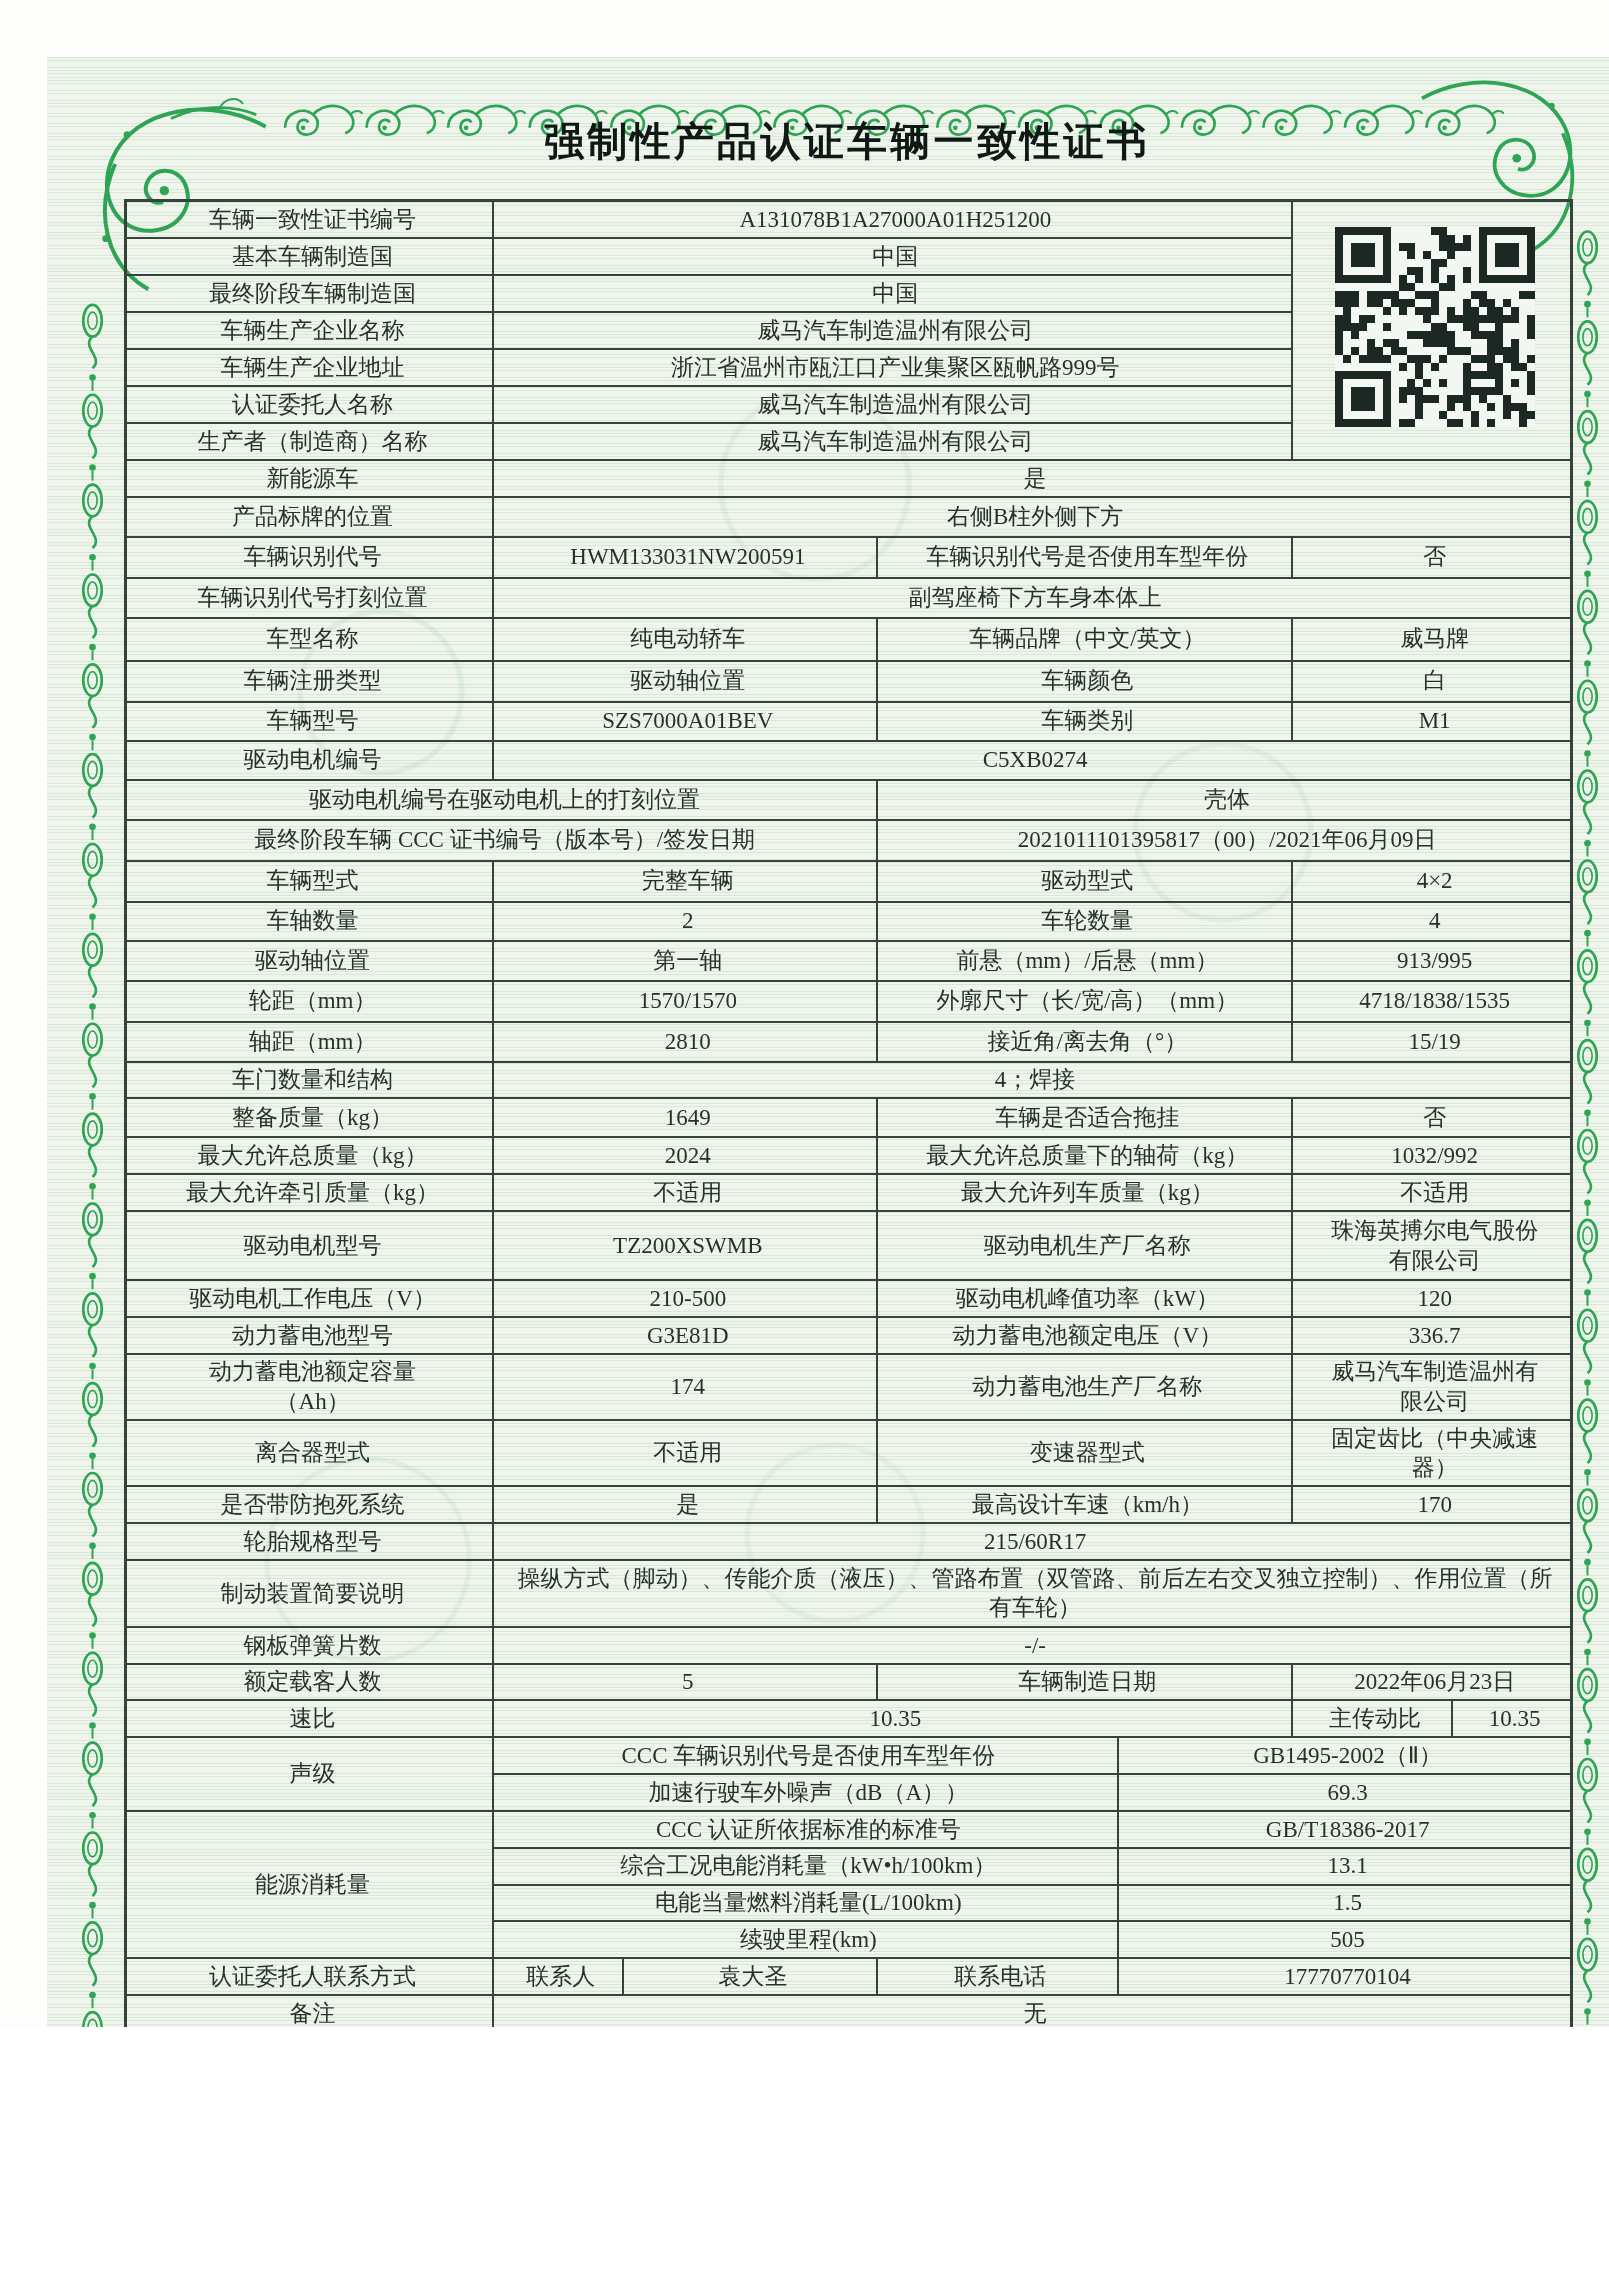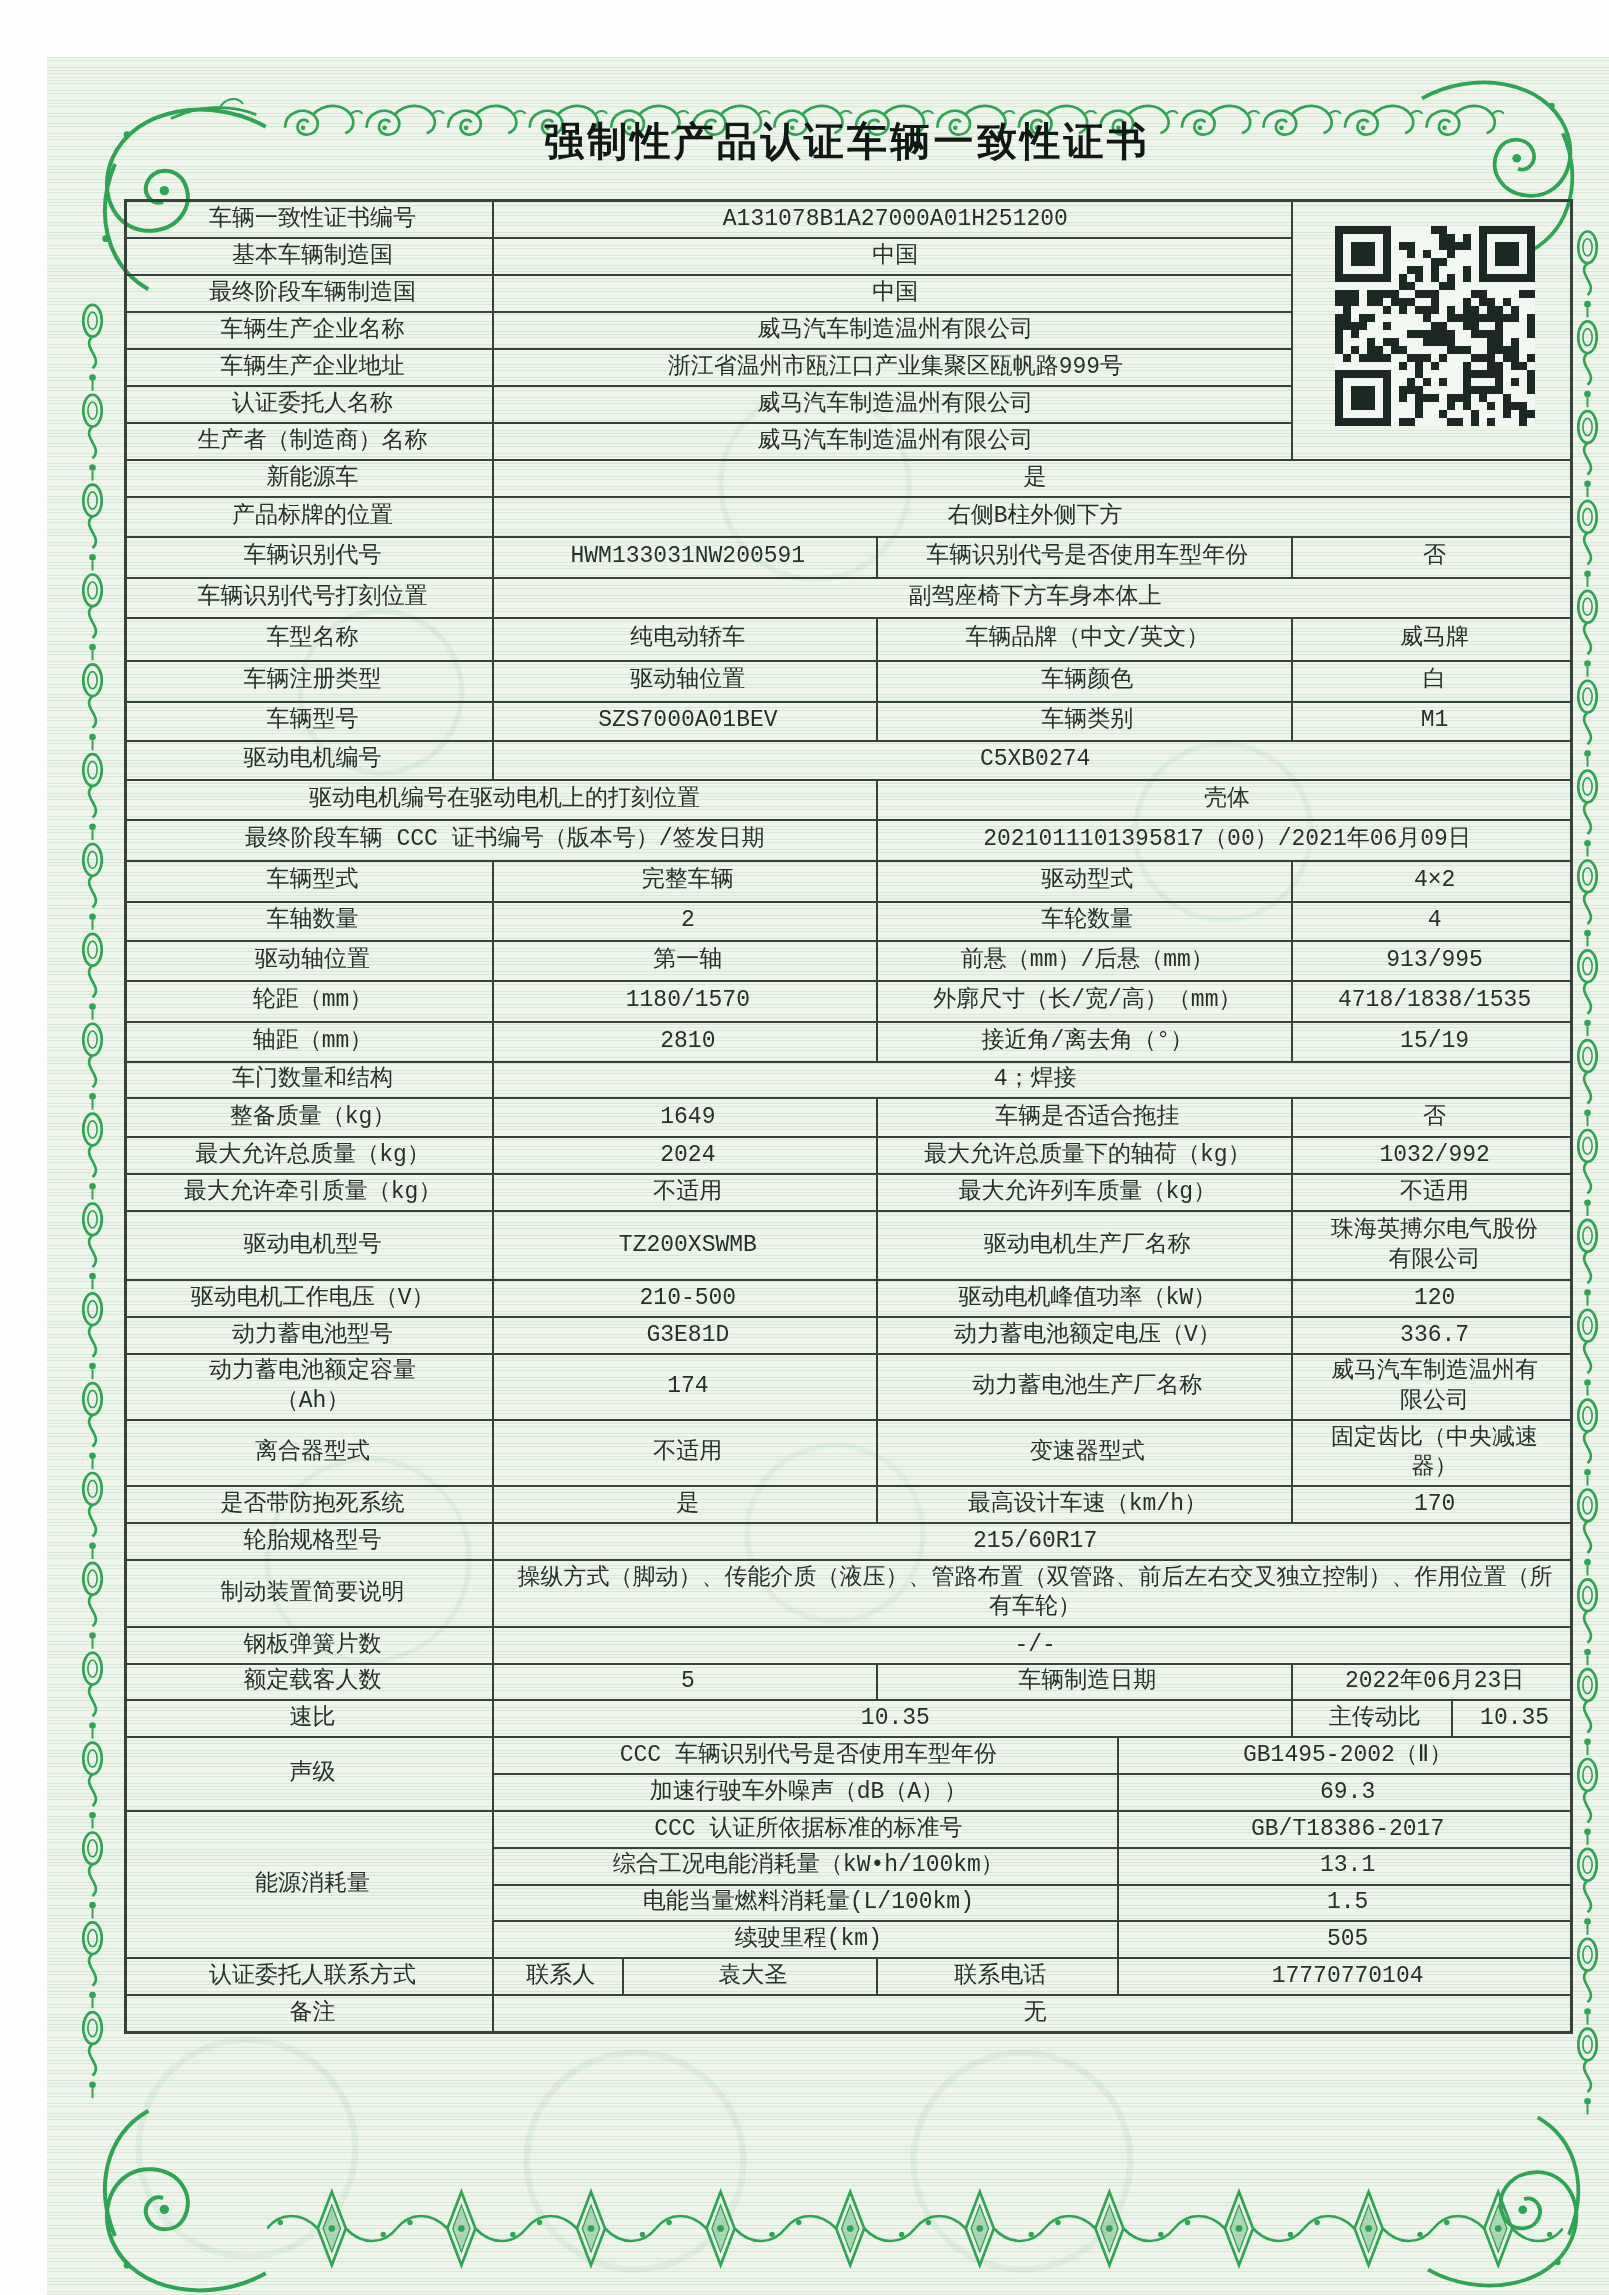--- a/index.html
+++ b/index.html
@@ -1,17 +1,17 @@
 <!DOCTYPE html>
 <html style="font-size:10.7px"><head>
 <meta charset="utf-8">
 <style>
   html,body{margin:0;padding:0;background:#ffffff;}
-  .page{position:relative;width:1609px;height:2295px;background:#fdfdfb;overflow:hidden;
-        font-family:Liberation Mono, monospace;}
+  .page{position:relative;width:1609px;height:2027px;background:#fdfdfb;overflow:hidden;
+        font-family:Liberation Serif, serif;}
   
   .paper{position:absolute;left:47px;top:57px;right:0;bottom:0;
     background-color:#f0f5ec;
     background-image:
       radial-gradient(circle at 334px 635px,  transparent 77px, rgba(130,185,150,.14) 79px, rgba(130,185,150,.14) 83px, transparent 84px),
       radial-gradient(circle at 768px 428px, transparent 91px, rgba(130,185,150,.12) 92px, rgba(130,185,150,.12) 96px, transparent 98px),
       radial-gradient(circle at 1176px 775px,transparent 84px, rgba(130,185,150,.12) 86px, rgba(130,185,150,.12) 90px, transparent 91px),
       radial-gradient(circle at 321px 1503px, transparent 98px, rgba(130,185,150,.12) 99px, rgba(130,185,150,.12) 103px, transparent 104px),
       radial-gradient(circle at 788px 1476px,transparent 84px, rgba(130,185,150,.11) 86px, rgba(130,185,150,.11) 90px, transparent 91px),
       radial-gradient(circle at 200px 2091px, transparent 104px, rgba(130,185,150,.14) 106px, rgba(130,185,150,.14) 111px, transparent 112px),
@@ -871,21 +871,21 @@
             <td colspan="2" class="v">4</td>
           </tr>
           <tr style="height: 40px;">
             <td class="l">驱动轴位置</td>
             <td colspan="2" class="v">第一轴</td>
             <td colspan="2" class="l">前悬（mm）/后悬（mm）</td>
             <td colspan="2" class="v">913/995</td>
           </tr>
           <tr style="height: 41px;">
             <td class="l">轮距（mm）</td>
-            <td colspan="2" class="v">1180/1570</td>
+            <td colspan="2" class="v">1570/1570</td>
             <td colspan="2" class="l">外廓尺寸（长/宽/高）（mm）</td>
             <td colspan="2" class="v">4718/1838/1535</td>
           </tr>
           <tr style="height: 40px;">
             <td class="l">轴距（mm）</td>
             <td colspan="2" class="v">2810</td>
             <td colspan="2" class="l">接近角/离去角（°）</td>
             <td colspan="2" class="v">15/19</td>
           </tr>
           <tr style="height: 36px;">

